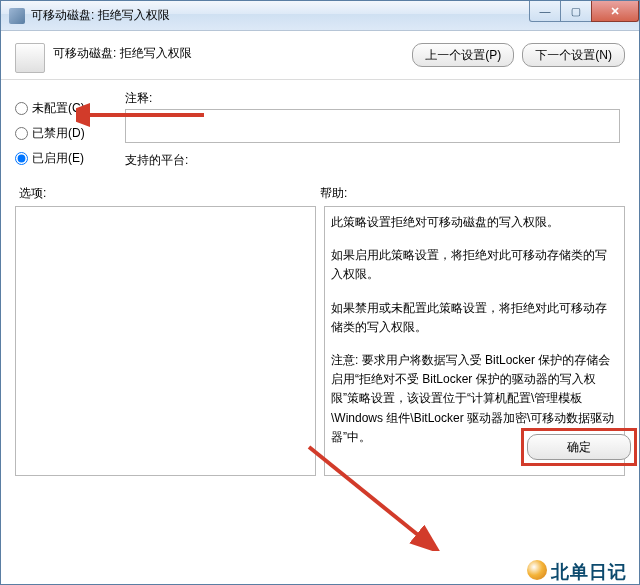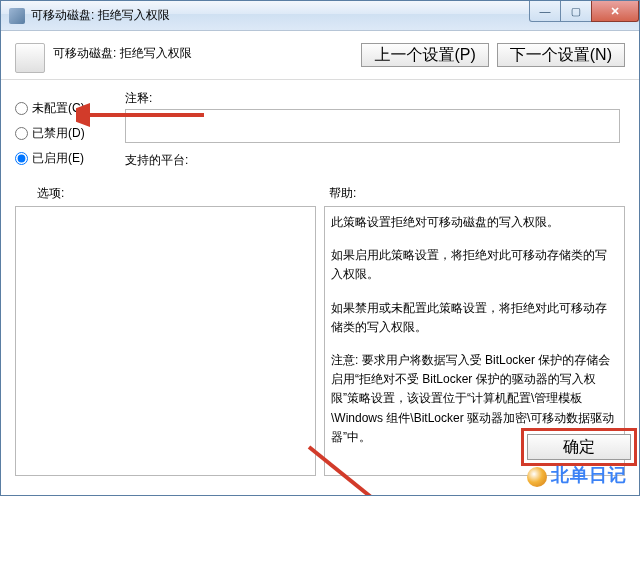--- a/index.html
+++ b/index.html
@@ -1,50 +1,50 @@
 <!DOCTYPE html>
 <html><head>
 <meta charset="utf-8">
 <style>
 html,body{margin:0;padding:0;font-family:"Microsoft YaHei","Segoe UI",Tahoma,sans-serif;font-size:12px;color:#000;background:#fff}
-.window{width:640px;height:496px;box-sizing:border-box;border:1px solid #5a7ea3;background:#fff;position:relative;overflow:hidden}
+.window{width:640px;height:585px;box-sizing:border-box;border:1px solid #5a7ea3;background:#fff;position:relative;overflow:hidden}
 .titlebar{height:29px;background:linear-gradient(to bottom,#f3f7fc 0%,#dde9f7 45%,#cfe0f2 46%,#dde9f7 100%);border-bottom:1px solid #b6c5d6;display:flex;align-items:center;position:relative}
 .title-icon{width:16px;height:16px;margin:0 6px 0 8px;display:inline-block;background:linear-gradient(135deg,#9cb6d4,#5a7ea3);border-radius:2px}
 .titlebar .title{font-size:12px;color:#000}
 .winbtns{position:absolute;right:0;top:0;display:flex}
 .winbtn{width:30px;height:20px;border:1px solid #6b8aab;border-top:none;display:flex;align-items:center;justify-content:center;font-size:11px;color:#30506f;background:linear-gradient(to bottom,#eaf2fb,#cfe0f2);margin-left:-1px}
 .winbtn.min{border-bottom-left-radius:3px}
 .winbtn.close{background:linear-gradient(to bottom,#e9a3a0,#d4644f);color:#fff;border-color:#8b3a2e;width:46px;font-weight:bold;border-bottom-right-radius:3px}
 .client{padding:0;position:relative}
 .header{padding:12px 14px 6px 14px;border-bottom:1px solid #dcdcdc;display:flex;align-items:flex-start}
 .policy-icon{width:28px;height:28px;border:1px solid #b9b9b9;background:linear-gradient(to bottom,#fefefe,#e0e0e0);margin-right:8px;border-radius:2px;flex:0 0 auto}
 .header .htitle{font-size:12px;padding-top:2px}
 .navbtns{margin-left:auto;padding-top:0;display:flex;gap:8px}
-.btn{height:22px;padding:0 12px;border:1px solid #9b9b9b;background:linear-gradient(to bottom,#fdfdfd,#e7e7e7);border-radius:0;font-size:16px;display:inline-flex;align-items:center;justify-content:center;cursor:default}
+.btn{height:22px;padding:0 12px;border:1px solid #9b9b9b;background:linear-gradient(to bottom,#fdfdfd,#e7e7e7);border-radius:10px;font-size:12px;display:inline-flex;align-items:center;justify-content:center;cursor:default}
 .cfgrow{display:flex;align-items:flex-start;padding:6px 14px 0 14px}
 .radios{width:110px;padding-top:6px}
 .radio{display:flex;align-items:center;margin:8px 0;gap:4px}
 .radio input{margin:0}
 .cmtblock{flex:1}
 .label-right{display:block;margin:4px 0 2px 0}
 .txtarea{width:99%;height:34px;border:1px solid #b9b9b9;background:#fff;resize:none;font-family:inherit;font-size:12px;padding:2px;box-sizing:border-box}
 .platline{display:flex;align-items:center;margin-top:6px}
 .platline .pt{width:100px;text-align:left}
-.splitlabels{display:flex;padding:10px 18px 2px 36px}
+.splitlabels{display:flex;padding:10px 18px 2px 18px}
 .splitlabels div{flex:1;font-size:12px}
 .panes{display:flex;gap:8px;padding:2px 14px 8px 14px}
 .pane{flex:1;height:270px;border:1px solid #b9b9b9;background:#fff;overflow:auto;padding:6px;box-sizing:border-box;font-size:12px;line-height:1.6}
 .pane.left{background:#fff}
 .help p{margin:0 0 14px 0}
 .footer{position:absolute;right:2px;bottom:18px;display:flex;gap:10px;align-items:center}
 .footer .btn{min-width:78px;height:24px}
 .box-ok{border:3px solid #d23b2a;padding:3px;display:inline-flex}
 
 .arrow-svg{position:absolute;pointer-events:none}
-.watermark{position:absolute;right:12px;bottom:8px;font-size:18px;font-weight:bold;color:#3b82f6;letter-spacing:1px;display:flex;align-items:flex-end;gap:4px}
+.watermark{position:absolute;right:12px;bottom:0;font-size:18px;font-weight:bold;color:#0c4a6e;letter-spacing:1px;display:flex;align-items:flex-start;gap:4px}
 .wm-icon{width:20px;height:20px;background:radial-gradient(circle at 35% 35%,#fff,#f4b43a 45%,#d27a14);border-radius:50%}
 </style>
 </head>
 <body>
 
 <div class="window">
   <div class="titlebar">
     <span class="title-icon"></span>
     <span class="title">可移动磁盘: 拒绝写入权限</span>
     <div class="winbtns">

